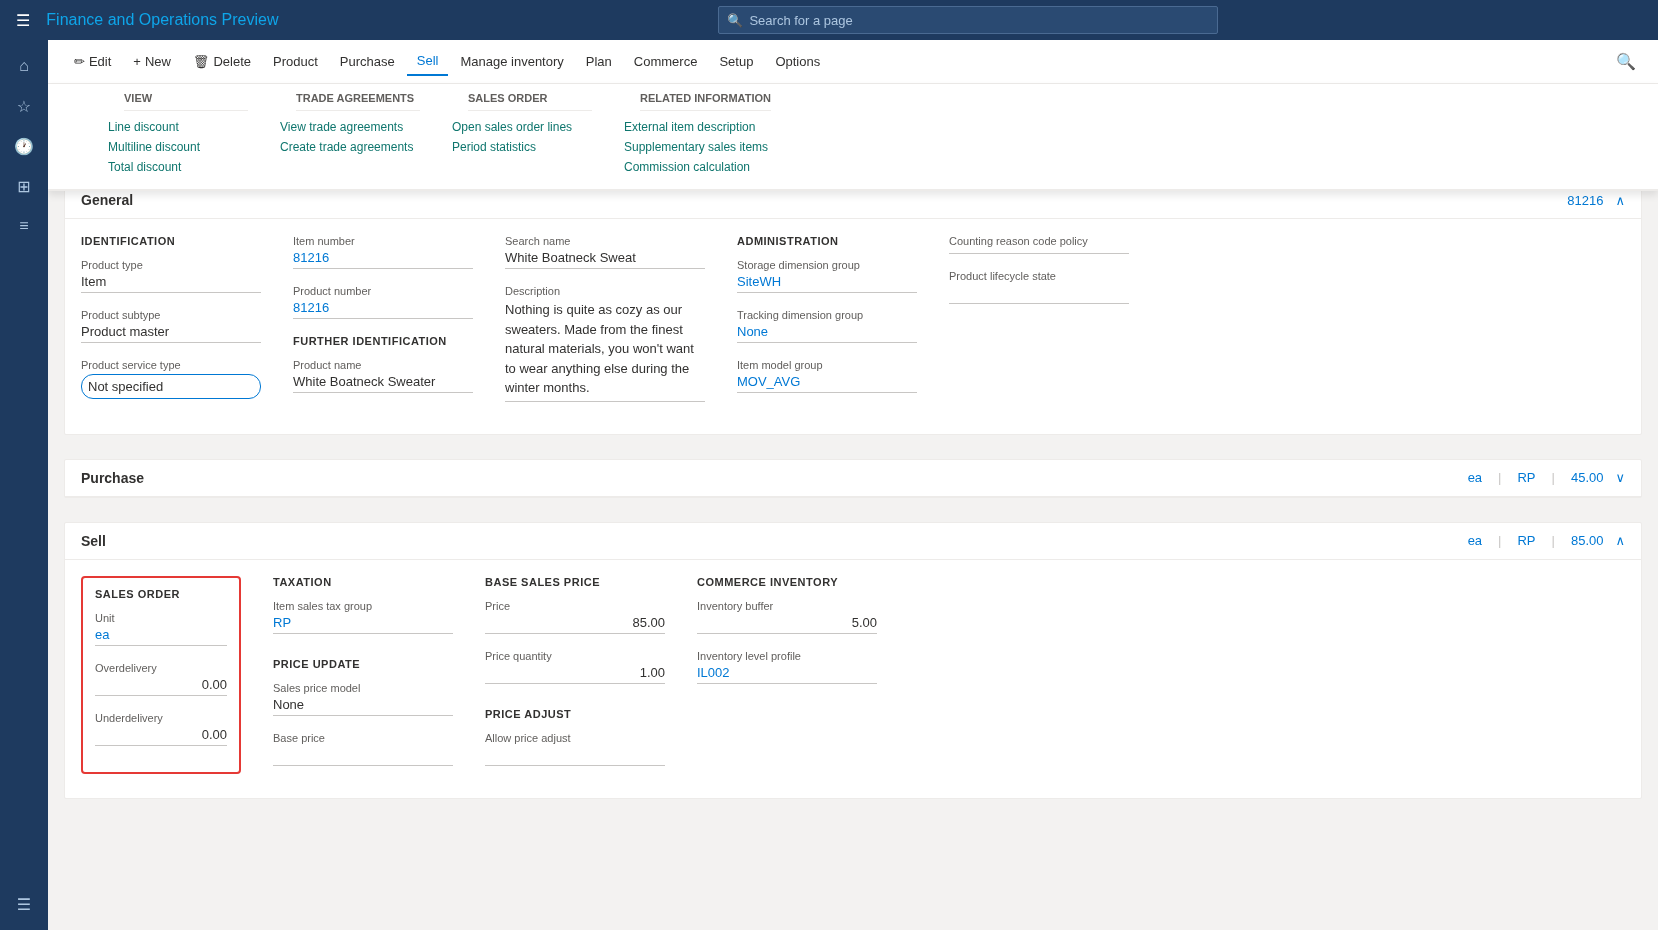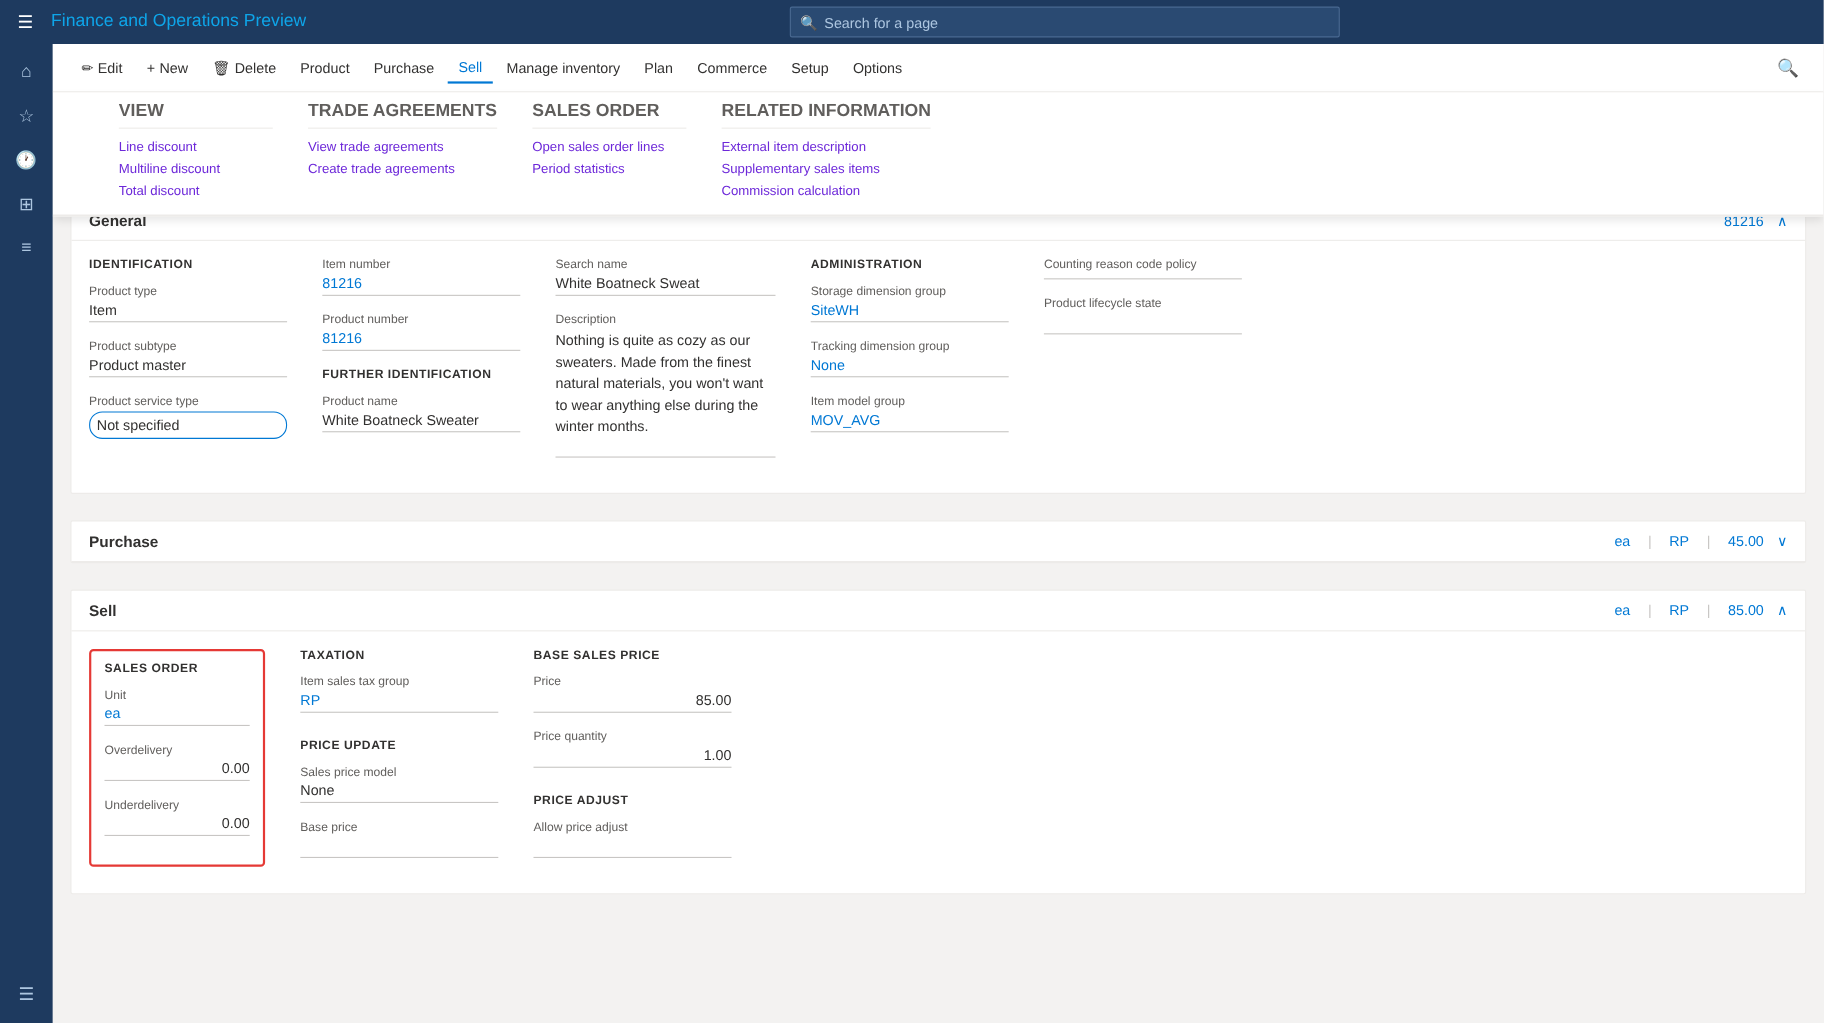--- a/index.html
+++ b/index.html
@@ -125,30 +125,31 @@
       background: white;
       border-bottom: 2px solid #edebe9;
       display: flex;
       gap: 32px;
       padding: 8px 16px 12px 60px;
       z-index: 100;
       box-shadow: 0 4px 8px rgba(0,0,0,0.1);
     }
     .dropdown-group { min-width: 140px; }
     .dropdown-group-title {
-      font-size: 16px;
+      font-size: 11px;
       color: #605e5c;
       font-weight: 600;
       text-transform: uppercase;
       padding-bottom: 6px;
       border-bottom: 1px solid #edebe9;
       margin-bottom: 6px;
+      margin-left: 16px;
     }
     .dropdown-item {
-      color: #6d28d9;
+      color: #0f766e;
       font-size: 12px;
       cursor: pointer;
       padding: 3px 0;
       display: block;
     }
 
     
     .content {
       flex: 1;
       overflow-y: auto;
@@ -241,21 +242,21 @@
       border-radius: 12px;
       border-bottom: 1px solid #0078d4;
     }
 
     
     .description-text {
       font-size: 13px;
       color: #323130;
       line-height: 1.5;
       border-bottom: 1px solid #c8c6c4;
-      padding-bottom: 17px;
+      padding-bottom: 3px;
       max-width: 200px;
     }
 
     
     .sales-order-box {
       border: 2px solid #e53935;
       border-radius: 4px;
       padding: 10px 12px;
       display: inline-block;
       min-width: 160px;
@@ -529,20 +530,31 @@
                 <div class="field-value" style="text-align: right;">1.00</div>
               </div>
               <div class="field-group-title" style="margin-top: 24px;">PRICE ADJUST</div>
               <div class="field-item">
                 <div class="field-label">Allow price adjust</div>
                 <div class="field-value" style="min-width: 120px;">&nbsp;</div>
               </div>
             </div>
 
 
+            <div class="field-group">
+              <div class="field-group-title">COMMERCE INVENTORY</div>
+              <div class="field-item">
+                <div class="field-label">Inventory buffer</div>
+                <div class="field-value" style="text-align: right;">5.00</div>
+              </div>
+              <div class="field-item">
+                <div class="field-label">Inventory level profile</div>
+                <div class="field-value link">IL002</div>
+              </div>
+            </div>
 
           </div>
         </div>
       </div>
 
     </div>
   </div>
 </div>
 
 </body></html>

